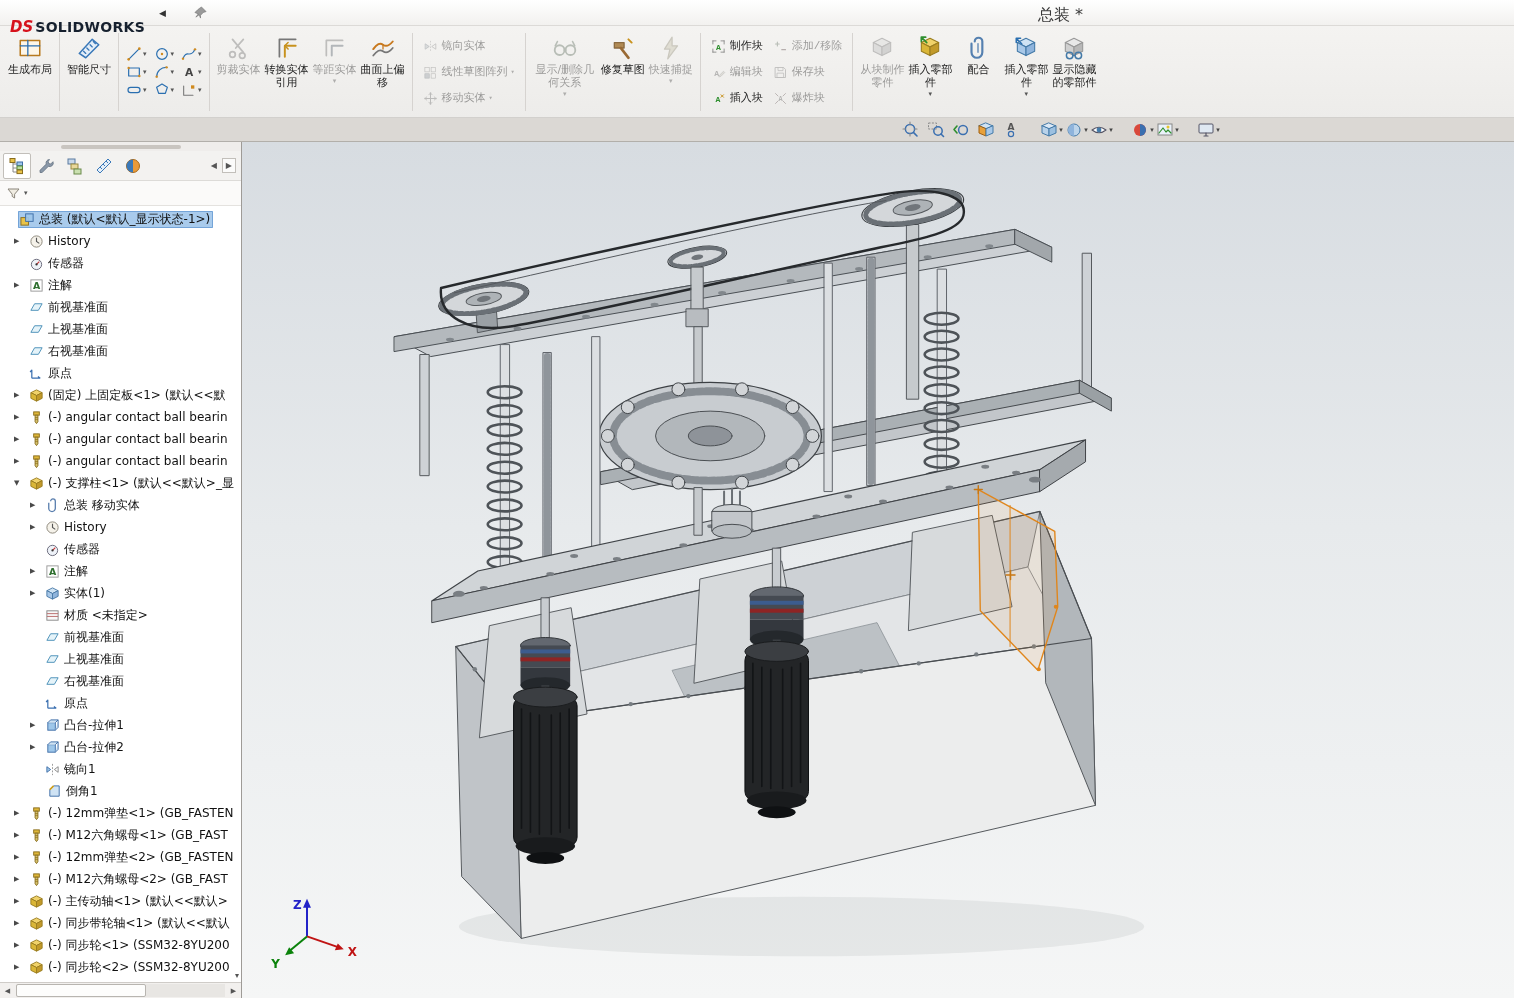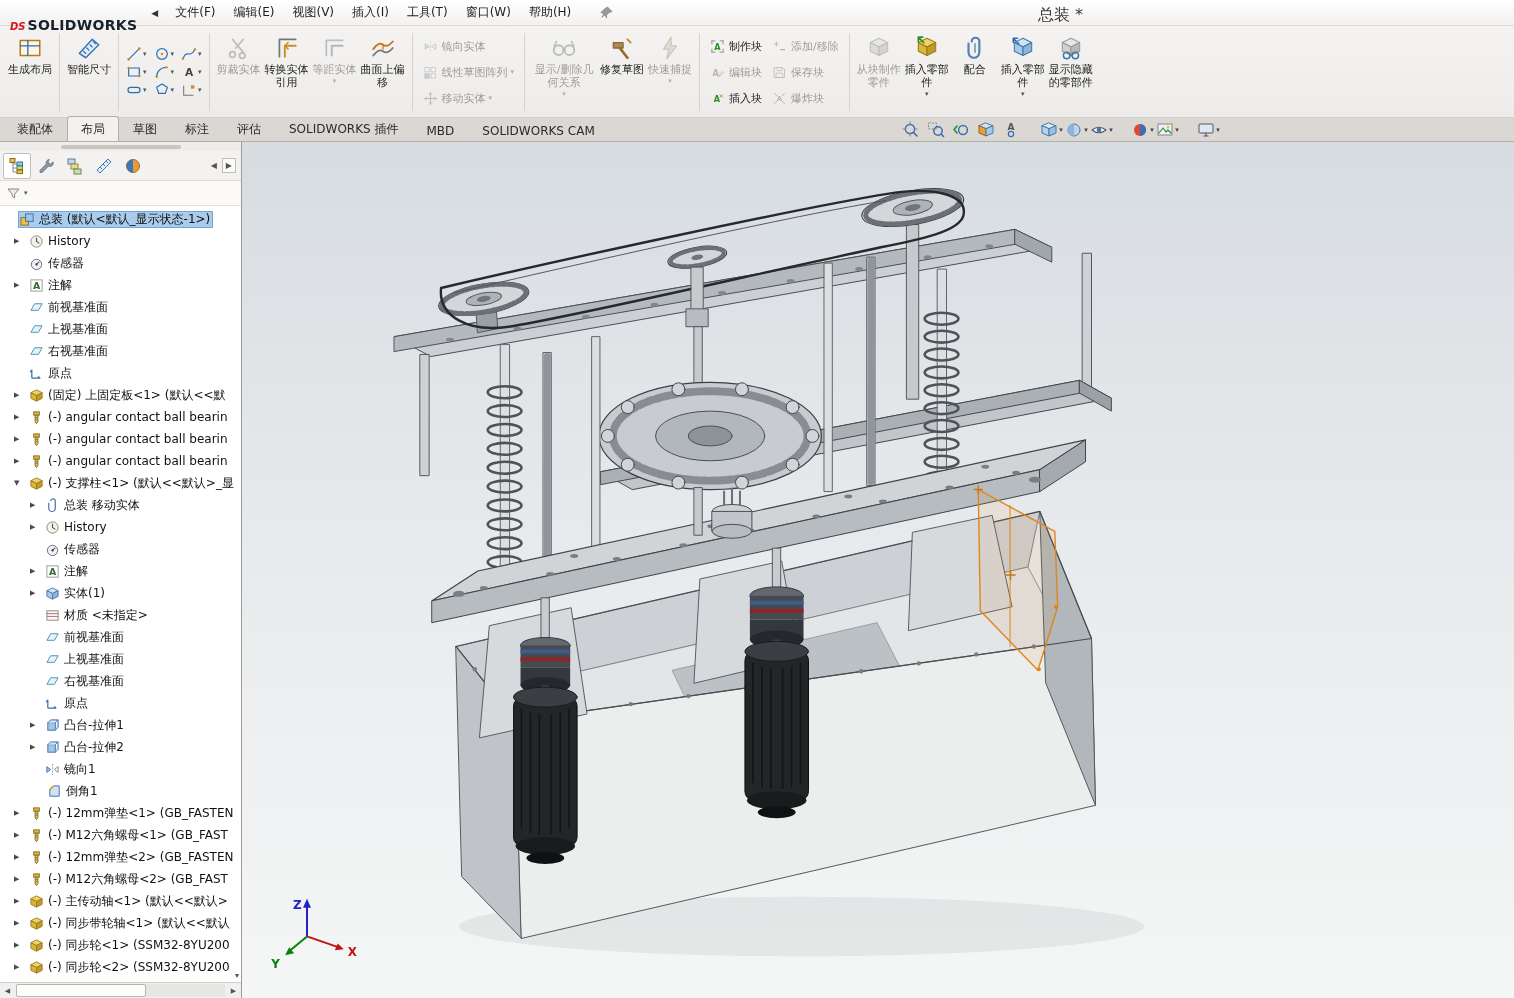--- a/index.html
+++ b/index.html
@@ -1,38 +1,38 @@
 <!DOCTYPE html>
 <html><head>
 <meta charset="utf-8">
 <style>
 html,body{margin:0;padding:0;}
 body{width:1514px;height:998px;overflow:hidden;font-family:"DejaVu Sans","Liberation Sans",sans-serif;font-size:12px;color:#222;background:#ecebe9;}
 #app{width:100%;height:100%;display:flex;flex-direction:column;}
 
 .menubar{height:25px;flex:none;background:linear-gradient(#ffffff,#f2f1ef);border-bottom:1px solid #dcdad7;display:flex;align-items:center;position:relative;}
 .logo{display:flex;align-items:baseline;padding:0 6px 0 10px;gap:2px;}
-.logo .ds{color:#d6121c;font-weight:bold;font-style:italic;font-size:10px;margin-top:29px;}
+.logo .ds{color:#d6121c;font-weight:bold;font-style:italic;font-size:15px;margin-top:29px;}
 .logo .sw{color:#16202e;font-weight:bold;font-size:14px;letter-spacing:.3px;}
 .backarrow{font-size:9px;color:#333;padding:0 8px;}
 #menus{display:flex;align-items:center;}
 .menu-item{padding:4px 9px;font-size:12px;color:#1e1e1e;}
 .pin{margin-left:20px;display:flex;align-items:center;}
 .doctitle{position:absolute;left:1038px;top:5px;font-size:16px;color:#3a3a3a;}
 
 .ribbon{height:88px;flex:none;background:linear-gradient(#f4f3f1,#edecea);border-bottom:1px solid #d2d0cd;display:flex;align-items:stretch;padding:2px 2px 1px 4px;}
 .rsep{width:1px;background:#d6d3d0;margin:5px 3px;flex:none;}
 .rgroup{display:flex;align-items:stretch;padding:1px 2px;flex:none;}
 .rbtn-lg{width:48px;display:flex;flex-direction:column;align-items:center;padding-top:4px;border-radius:3px;}
 .rbtn-lg.wide{width:68px;}
 .rbtn-lg .ric{height:30px;display:flex;align-items:center;justify-content:center;}
 .rlabel{font-size:11px;line-height:13px;text-align:center;color:#1e1e1e;}
 .rbtn-lg .rdd{font-size:7px;color:#555;line-height:8px;margin-top:1px;}
 .rcol{display:flex;flex-direction:column;justify-content:center;gap:1px;}
-.rbtn-sm{display:flex;align-items:center;height:25px;padding:0 5px;border-radius:2px;}
+.rbtn-sm{display:flex;align-items:center;height:25px;padding:0 5px;border-radius:2px;font-family:Liberation Mono, monospace;}
 .rbtn-sm .rlabel{margin-left:4px;white-space:nowrap;}
 .rbtn-sm .rdd{font-size:7px;color:#555;margin-left:3px;}
 .sgrid{display:grid;grid-template-columns:auto auto auto;align-content:center;gap:2px 3px;}
 .scell{display:flex;align-items:center;gap:1px;padding:0 2px;}
 .scell .rdd{font-size:7px;color:#555;}
 .dis{opacity:.42;filter:grayscale(.85);}
 
 .tabbar{height:23px;flex:none;background:#dbd8d4;border-bottom:1px solid #b2afaa;display:flex;align-items:flex-end;padding-left:3px;position:relative;}
 .tab{padding:4px 13px 3px;font-size:12px;color:#2a2a2a;border:1px solid transparent;border-bottom:none;border-radius:3px 3px 0 0;}
 .tab.active{background:#f2f1ef;border-color:#b2afaa;}
@@ -73,29 +73,20 @@
 <body>
 
 <div id="app">
 
   <div class="menubar">
     <div class="logo">
       <span class="ds">DS</span>
       <span class="sw">SOLIDWORKS</span>
     </div>
     <div class="backarrow">◀</div>
-    <div id="menus">
-        <div class="menu-item">文件(F)</div>
-        <div class="menu-item">编辑(E)</div>
-        <div class="menu-item">视图(V)</div>
-        <div class="menu-item">插入(I)</div>
-        <div class="menu-item">工具(T)</div>
-        <div class="menu-item">窗口(W)</div>
-        <div class="menu-item">帮助(H)</div>
-      </div>
     <div class="pin">
       <svg width="13" height="13" viewBox="0 0 14 14">
           <path d="M8 1 L13 6 L10 7 L7 10 L7 13 L5.5 9.5 L2 12 L4.5 8.5 L1 7 L4 4 Z" fill="#9a9a9a" stroke="#6a6a6a" stroke-width="0.6"></path>
         </svg>
     </div>
     <div class="doctitle">总装 *</div>
   </div>
 
   <div id="ribbon" class="ribbon">
       <div class="rgroup">
@@ -403,30 +394,20 @@
               <circle cx="16" cy="19" r="3" fill="none" stroke="#447aa8" stroke-width="1.4"></circle>
               <path d="M11 19 h2" stroke="#447aa8"></path>
             </svg>
           </div>
           <div class="rlabel">显示隐藏的零部件</div>
         </div>
       </div>
     </div>
 
   <div class="tabbar">
-    <div id="tabs" style="display:flex;align-items:flex-end;">
-        <div class="tab">装配体</div>
-        <div class="tab active">布局</div>
-        <div class="tab">草图</div>
-        <div class="tab">标注</div>
-        <div class="tab">评估</div>
-        <div class="tab">SOLIDWORKS 插件</div>
-        <div class="tab">MBD</div>
-        <div class="tab">SOLIDWORKS CAM</div>
-      </div>
     <div id="headsup" class="headsup">
         <div class="hbtn">
           <svg width="18" height="18" viewBox="0 0 18 18">
             <circle cx="8" cy="8" r="4.6" fill="none" stroke="#3a6fb0" stroke-width="1.5"></circle>
             <path d="M11.4 11.4 L15 15" fill="none" stroke="#3a6fb0" stroke-width="1.6" stroke-linecap="round" stroke-linejoin="round"></path>
             <path d="M8 3.4 V1 M8 12.6 V15 M3.4 8 H1 M12.6 8 H15" fill="none" stroke="#888" stroke-width="1.1" stroke-linecap="round" stroke-linejoin="round"></path>
           </svg>
         </div>
         <div class="hbtn">
           <svg width="18" height="18" viewBox="0 0 18 18">

